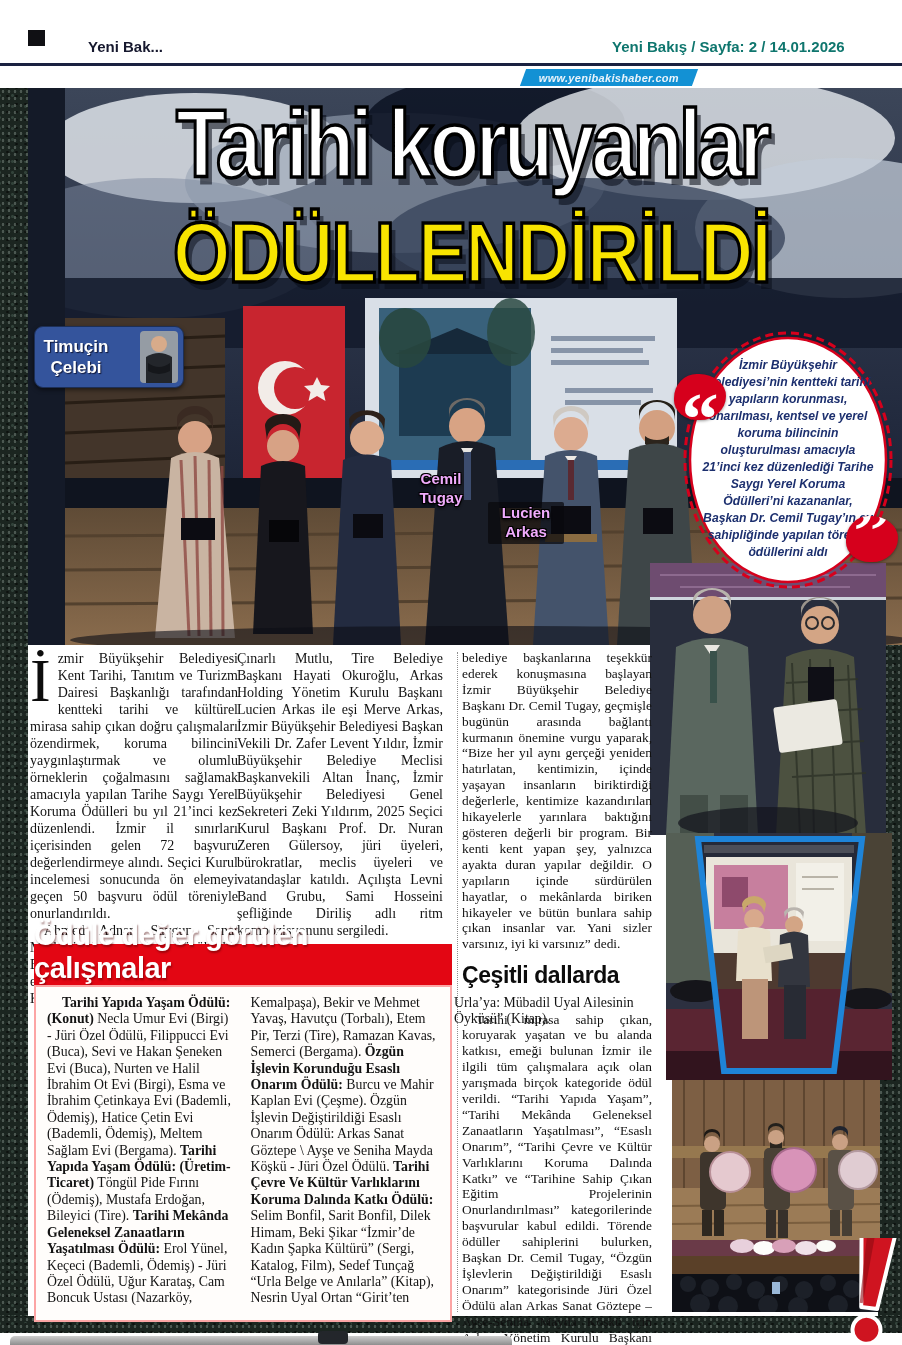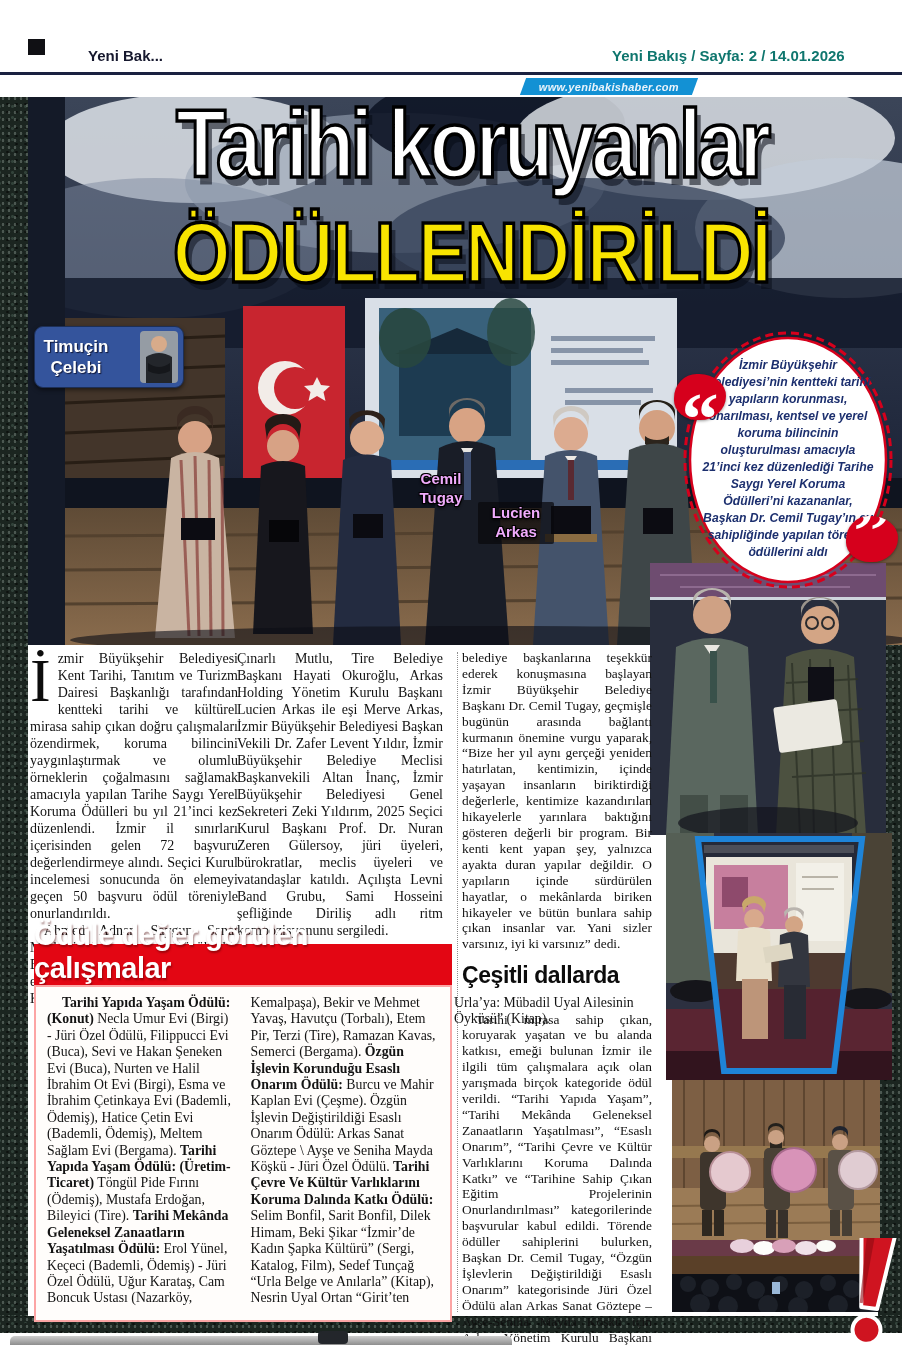--- a/index.html
+++ b/index.html
@@ -10,21 +10,21 @@
   .texture{position:absolute;background-color:#1b2520;background-image:
     radial-gradient(rgba(221,236,226,.25) 1px, transparent 1.6px),
     radial-gradient(rgba(0,0,0,.55) 1px, transparent 1.5px),
     radial-gradient(rgba(141,181,161,.2) 1.2px, transparent 2px);
     background-size:6px 7px,9px 8px,13px 11px;background-position:0 0,3px 4px,6px 2px;z-index:1;}
   #tex-left{left:0;top:88px;width:28px;height:1245px;}
   #tex-right{right:0;top:88px;width:24px;height:1245px;}
   #tex-bottom{left:0;top:1316px;width:902px;height:17px;}
 
   
-  #header{position:absolute;left:0;top:9px;width:902px;height:88px;background:#fff;z-index:4;}
+  #header{position:absolute;left:0;top:0;width:902px;height:88px;background:#fff;z-index:4;}
   #corner-square{position:absolute;left:28px;top:30px;width:17px;height:16px;background:#101014;}
   #header-left{position:absolute;left:88px;top:38px;font:700 15px "Liberation Sans",sans-serif;color:#16182e;}
   #header-right{position:absolute;left:612px;top:38px;font:700 15px "Liberation Sans",sans-serif;color:#0f766e;}
   #header-rule{position:absolute;left:0;top:63px;width:902px;height:3px;background:#1a2140;}
   #site-ribbon{position:absolute;left:523px;top:69px;width:172px;height:17px;background:#1391d4;
     transform:skewX(-20deg);display:flex;align-items:center;justify-content:center;}
   #site-ribbon span{transform:skewX(20deg);font:italic 700 11px "Liberation Sans",sans-serif;color:#eaf4fb;letter-spacing:.3px;}
 
   
   #main-photo{position:absolute;left:28px;top:88px;width:850px;height:557px;background:#141a28;overflow:hidden;z-index:2;padding-left:37px;}
@@ -38,21 +38,21 @@
     transform:scaleY(1.16);transform-origin:top center;z-index:3;}
   #byline-chip{position:absolute;left:6px;top:238px;width:150px;height:62px;background:#34549c;
     border:1px solid #1d2f56;border-radius:9px;display:flex;align-items:center;padding:3px 5px;box-sizing:border-box;
     box-shadow:0 2px 4px rgba(0,0,0,.5);z-index:3;gap:28px;}
   #byline-name{flex:1;font:700 17px/1.25 "Liberation Sans",sans-serif;color:#fff;text-align:center;
     white-space:pre-line;text-shadow:1px 1px 1px #10183a;}
   .photo-label{position:absolute;font:700 15px/1.25 "Liberation Sans",sans-serif;color:#f0abfc;text-align:center;
     white-space:pre-line;z-index:3;
     text-shadow:-1px -1px 0 #000,1px -1px 0 #000,-1px 1px 0 #000,1px 1px 0 #000,0 2px 3px #000;}
   #label-ct{left:380px;top:382px;width:66px;}
-  #label-la{left:450px;top:414px;width:70px;background:rgba(8,8,12,.72);padding:2px 3px;border-radius:2px;}
+  #label-la{left:460px;top:414px;width:70px;background:rgba(8,8,12,.72);padding:2px 3px;border-radius:2px;}
 
   
   #quote-bubble{position:absolute;left:680px;top:330px;width:216px;height:260px;z-index:6;}
   #quote-text{position:absolute;left:22px;top:16px;width:172px;height:226px;display:flex;align-items:center;
     font:italic 700 12.2px/1.4 "Liberation Sans",sans-serif;color:#1c2f6e;text-align:center;}
   .qmark{position:absolute;width:52px;height:46px;background:#d6001c;border-radius:46% 54% 52% 48%/55% 50% 55% 45%;
     color:#fff;font:700 74px/1 "Liberation Serif",serif;overflow:hidden;text-align:center;box-shadow:0 1px 3px rgba(0,0,0,.4);}
   #qmark-open{left:-6px;top:44px;}
   #qmark-open i{font-style:normal;position:relative;top:8px;}
   #qmark-close{right:-2px;bottom:28px;}

